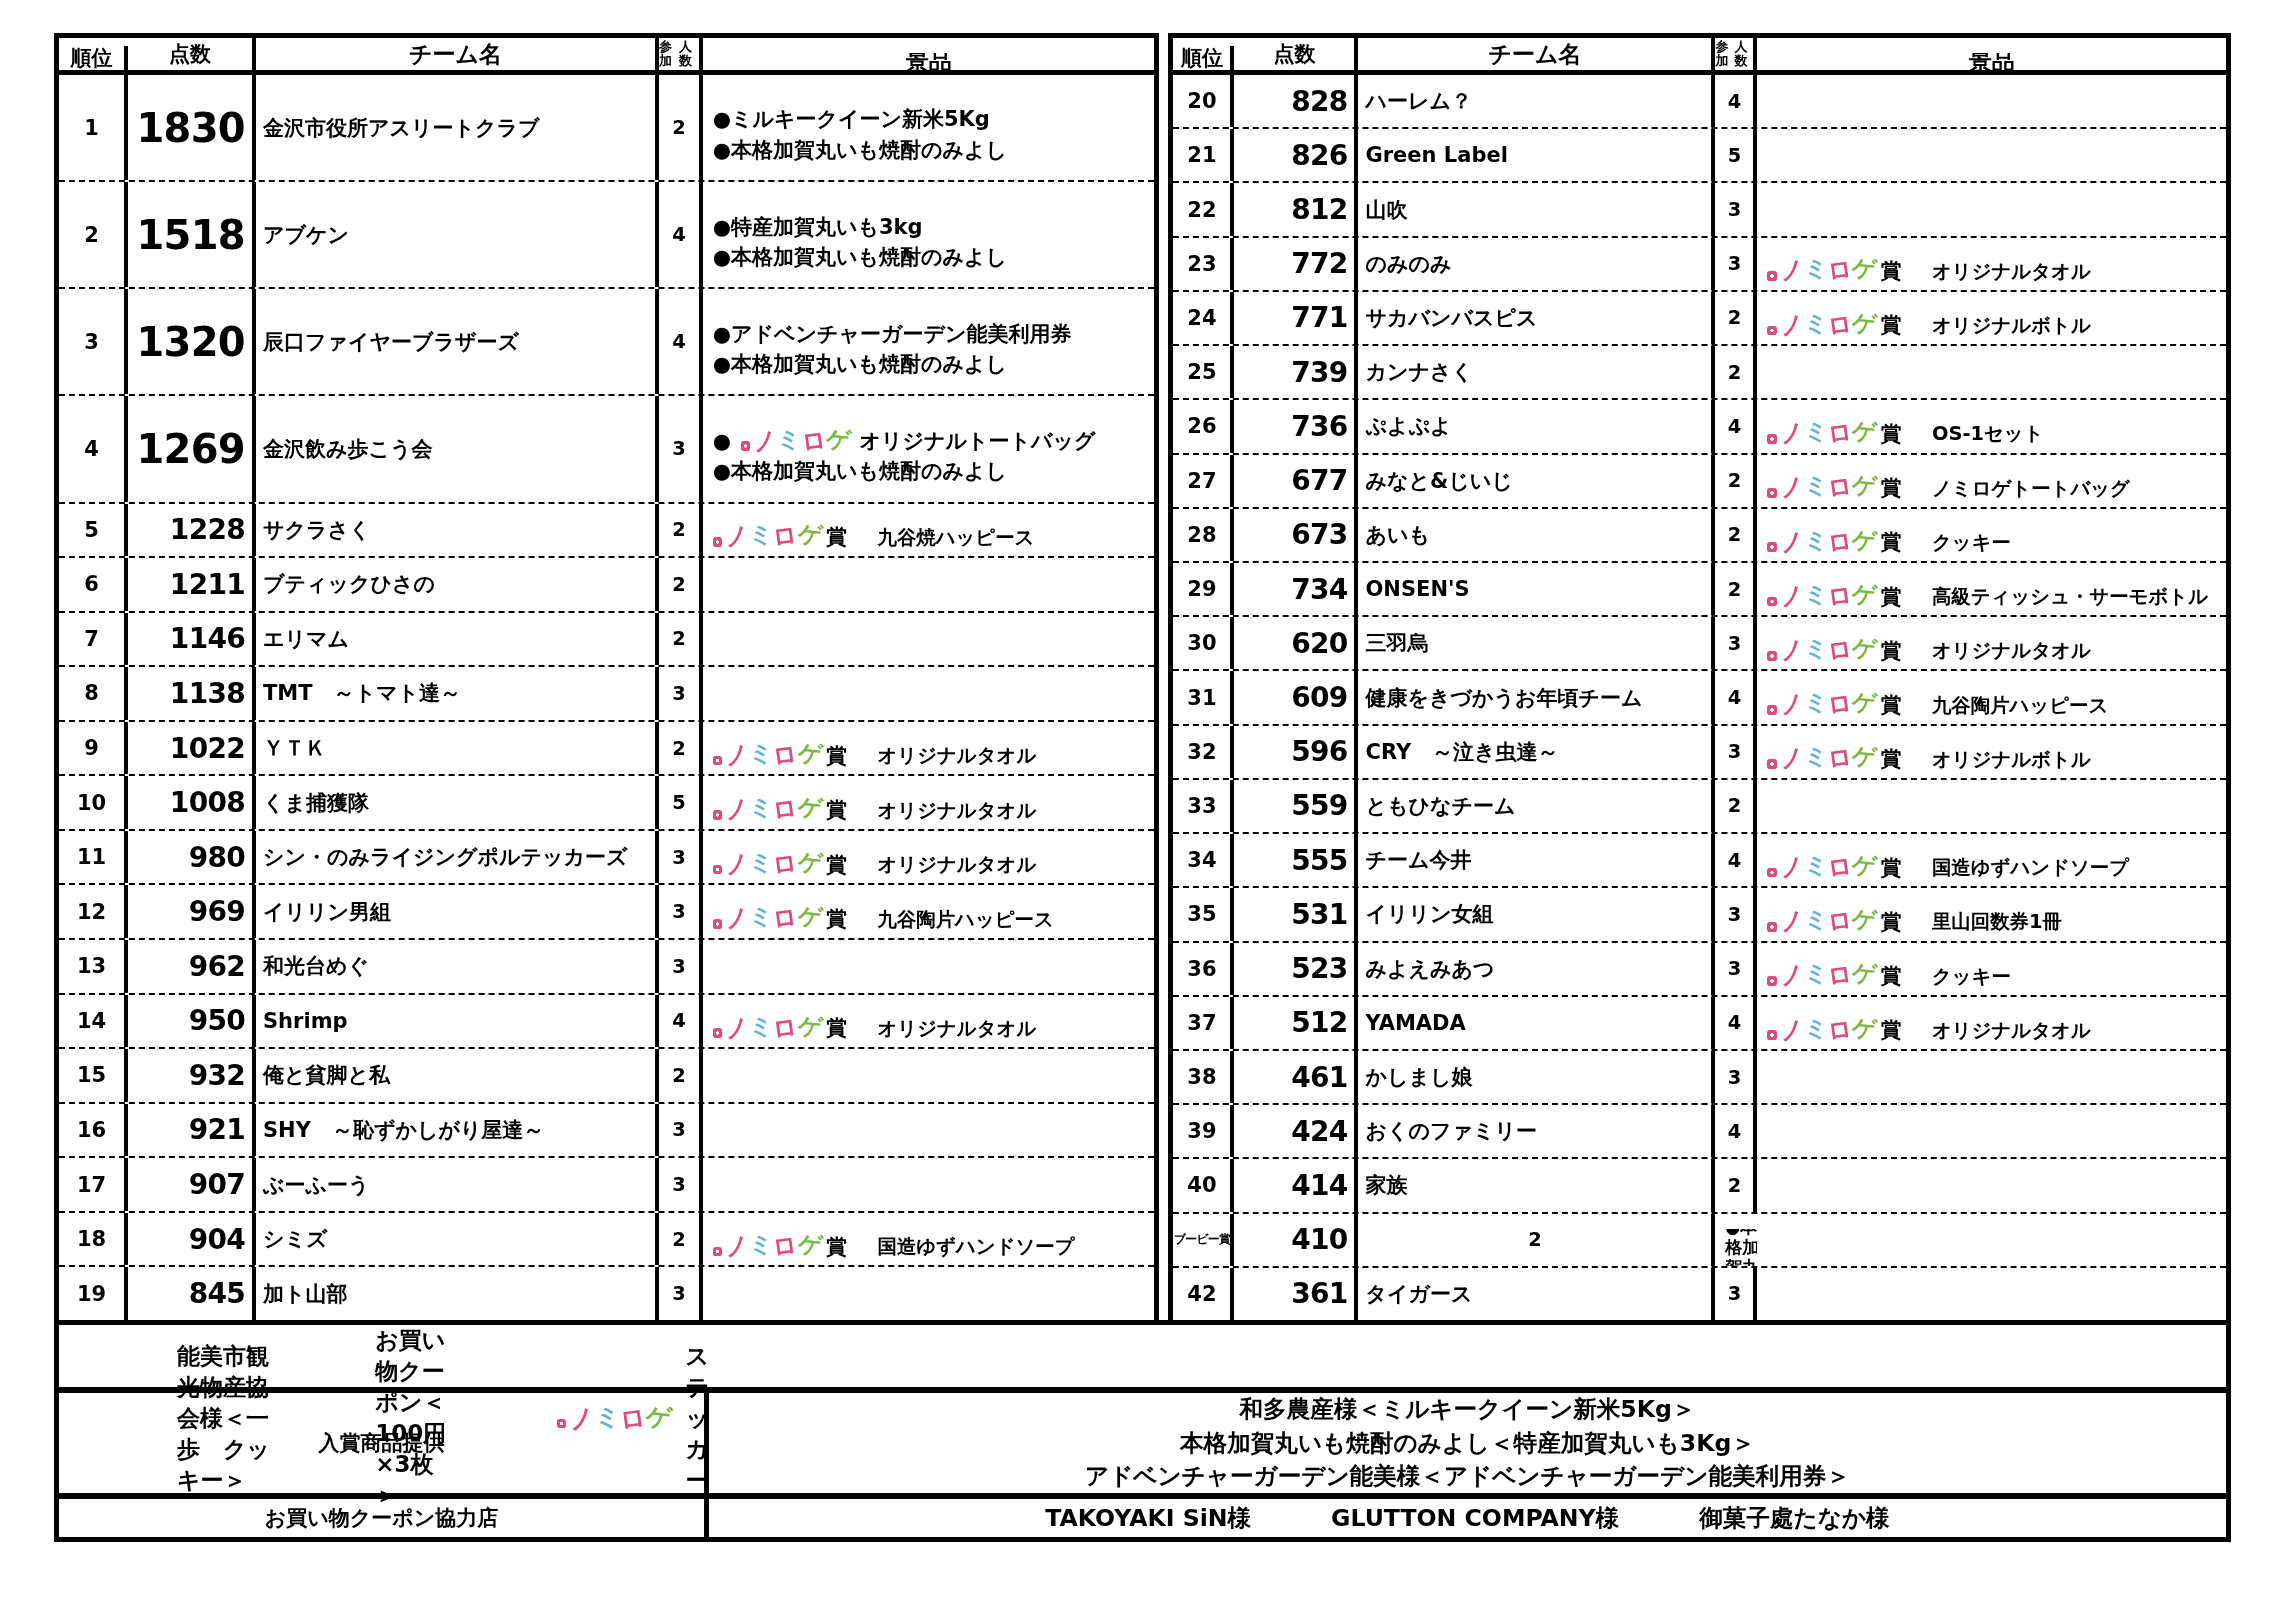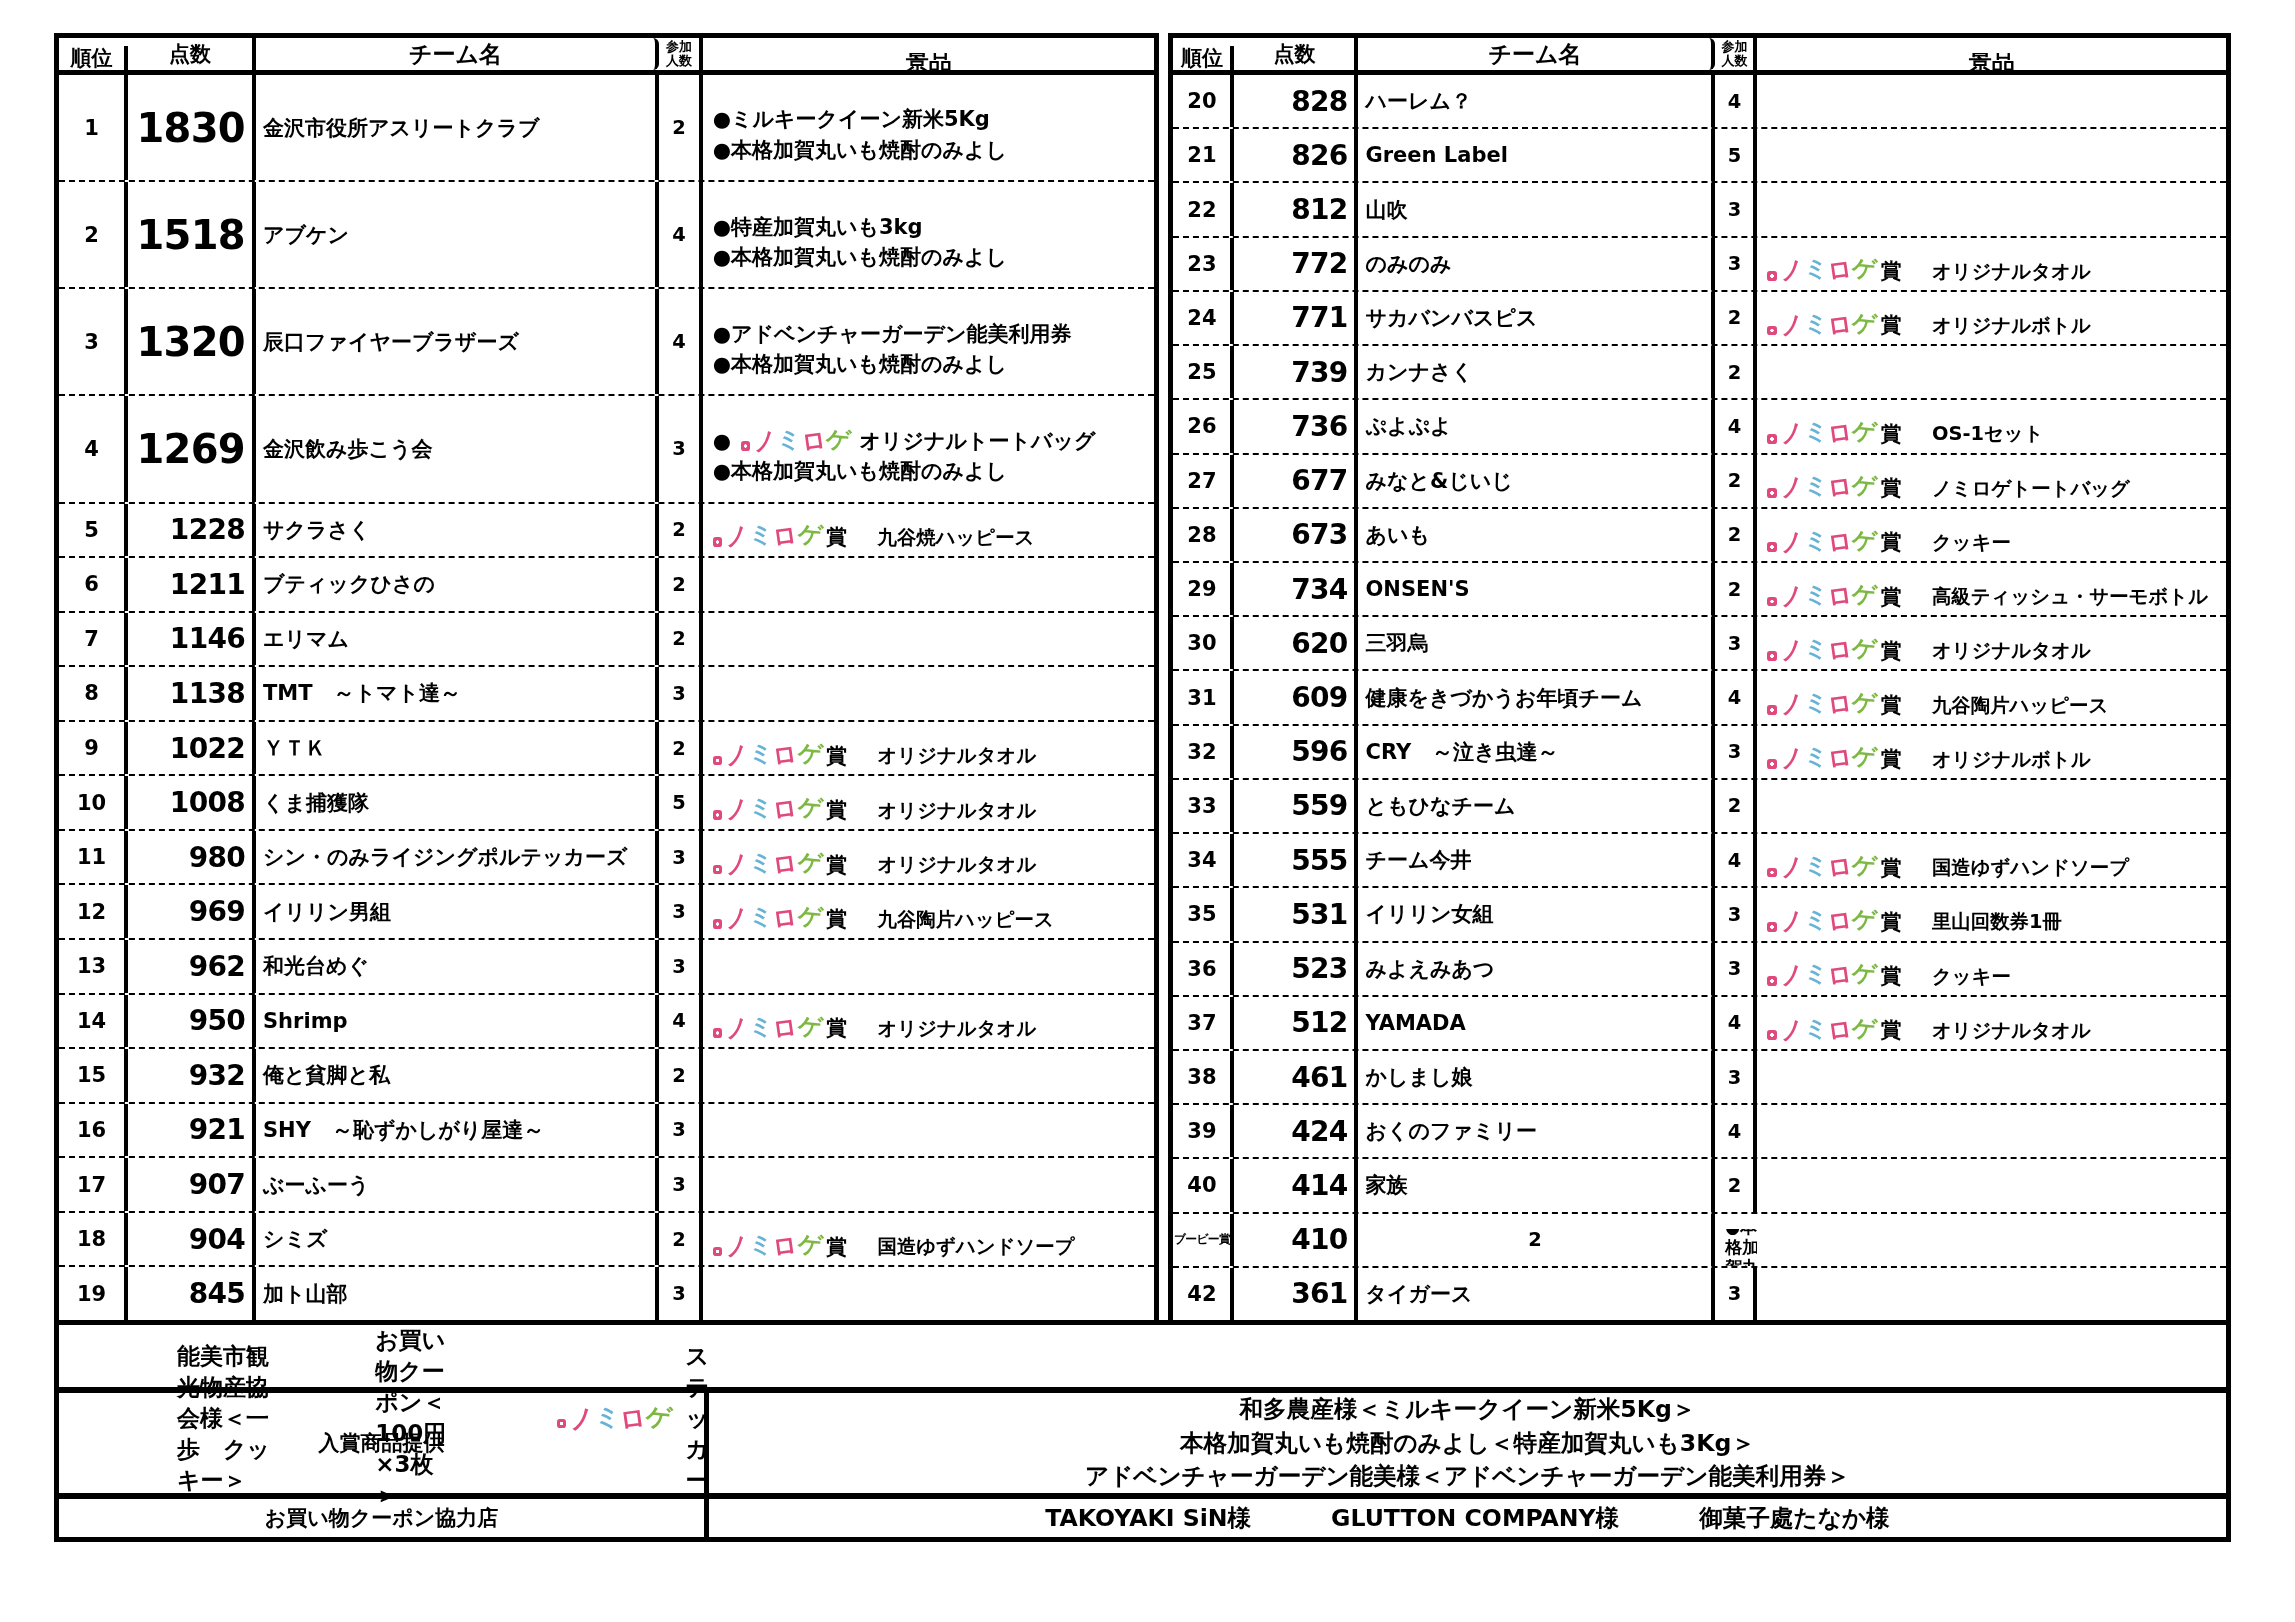--- a/index.html
+++ b/index.html
@@ -21,22 +21,22 @@
   .cols-left .thead,.cols-left .trow{grid-template-columns:69px 128px 403px 44px 1fr;}
   .cols-right .thead,.cols-right .trow{grid-template-columns:61px 124px 357px 42px 1fr;}
   .trow{display:grid;flex:1 1 0;min-height:0;box-sizing:border-box;}
   .trow.tall{flex:2 1 0;}
   .trow + .trow{border-top:2.8px dashed #000;}
   .cell,.hcell{border-right:4.2px solid #000;display:flex;align-items:center;overflow:hidden;box-sizing:border-box;}
   .cell:last-child,.hcell:last-child{border-right:none;margin-top:15px;}
   .hcell{justify-content:center;font-weight:900;}
   .h-rank{font-size:21px;margin-top:8px;}
   .h-score{font-size:21px;}
-  .h-team{font-size:23px;border-radius:6px;}
-  .h-members{flex-direction:column;font-size:13px;line-height:1.05;}
+  .h-team{font-size:23px;}
+  .h-members{font-size:13px;line-height:1.05;}
   .h-prize{font-size:23px;}
   .c-rank{justify-content:center;font-size:21px;font-weight:900;text-align:center;}
   .c-rank.rank-small{font-size:11.8px;letter-spacing:-0.7px;}
   .c-score{justify-content:flex-end;padding-right:7px;font-weight:900;}
   .score-val{font-size:28px;letter-spacing:-0.7px;}
   .tall .score-val{font-size:40px;}
   .c-team{padding-left:7px;font-size:21px;font-weight:800;}
   .c-members{justify-content:center;font-size:19.4px;font-weight:900;}
   .c-prize{padding-left:9.7px;}
   .prize-inner{display:flex;flex-direction:column;justify-content:center;gap:4.9px;}

